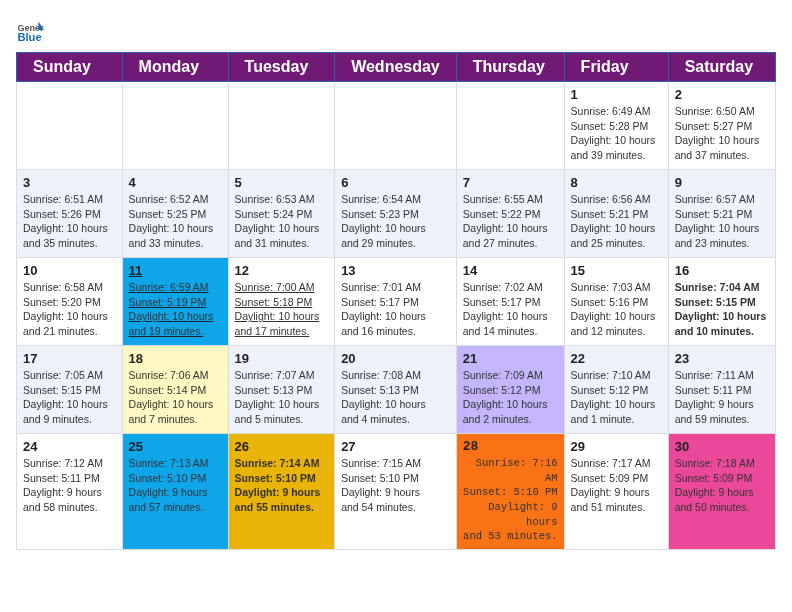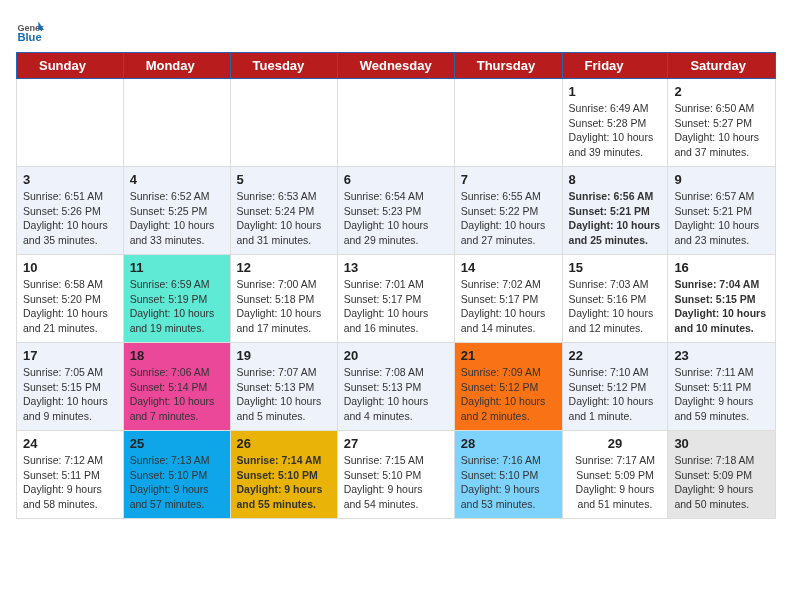--- a/index.html
+++ b/index.html
@@ -36,25 +36,25 @@
     .location {
       font-size: 15px;
       color: #444;
     }
     .calendar {
       width: 100%;
       border-collapse: collapse;
       margin-top: 8px;
     }
     .calendar th {
-      background: #b91c1c;
+      background: #701a75;
       color: #fff;
       text-align: left;
-      padding: 5px 22px;
-      font-size: 13px;
+      padding: 5px 16px;
+      font-size: 16px;
       font-weight: bold;
       border: 1px solid #2962b5;
     }
     .calendar td {
       vertical-align: top;
       padding: 5px 6px;
       font-size: 11px;
       color: #222;
       border: 1px solid #ddd;
       width: 14.28%;
@@ -166,51 +166,51 @@
         </td>
         <td style="background: rgb(238, 242, 250);">
           <span class="day-num">7</span>
           <div class="day-info" style="white-space: pre-line;">Sunrise: 6:55 AM
 Sunset: 5:22 PM
 Daylight: 10 hours
 and 27 minutes.</div>
         </td>
         <td style="background: rgb(238, 242, 250);">
           <span class="day-num">8</span>
-          <div class="day-info" style="white-space: pre-line; font-weight: bold;">Sunrise: 6:56 AM
+          <div class="day-info" style="white-space: pre-line;">Sunrise: 6:56 AM
 Sunset: 5:21 PM
 Daylight: 10 hours
 and 25 minutes.</div>
         </td>
         <td style="background: rgb(238, 242, 250);">
           <span class="day-num">9</span>
           <div class="day-info" style="white-space: pre-line;">Sunrise: 6:57 AM
 Sunset: 5:21 PM
 Daylight: 10 hours
 and 23 minutes.</div>
         </td>
       </tr>
       <tr class="row-odd">
         <td style="background: rgb(255, 255, 255);">
           <span class="day-num">10</span>
           <div class="day-info" style="white-space: pre-line;">Sunrise: 6:58 AM
 Sunset: 5:20 PM
 Daylight: 10 hours
 and 21 minutes.</div>
         </td>
-        <td style="background: #5eead4;">
+        <td style="background: #0ea5e9; text-decoration: underline;">
           <span class="day-num">11</span>
           <div class="day-info" style="white-space: pre-line;">Sunrise: 6:59 AM
 Sunset: 5:19 PM
 Daylight: 10 hours
 and 19 minutes.</div>
         </td>
         <td style="background: rgb(255, 255, 255);">
           <span class="day-num">12</span>
-          <div class="day-info" style="white-space: pre-line;">Sunrise: 7:00 AM
+          <div class="day-info" style="white-space: pre-line; text-decoration: underline;">Sunrise: 7:00 AM
 Sunset: 5:18 PM
 Daylight: 10 hours
 and 17 minutes.</div>
         </td>
         <td style="background: rgb(255, 255, 255);">
           <span class="day-num">13</span>
           <div class="day-info" style="white-space: pre-line;">Sunrise: 7:01 AM
 Sunset: 5:17 PM
 Daylight: 10 hours
 and 16 minutes.</div>
@@ -238,42 +238,42 @@
         </td>
       </tr>
       <tr class="row-even">
         <td style="background: rgb(238, 242, 250);">
           <span class="day-num">17</span>
           <div class="day-info" style="white-space: pre-line;">Sunrise: 7:05 AM
 Sunset: 5:15 PM
 Daylight: 10 hours
 and 9 minutes.</div>
         </td>
-        <td style="background: #ec4899;">
+        <td style="background: #fef9c3;">
           <span class="day-num">18</span>
           <div class="day-info" style="white-space: pre-line;">Sunrise: 7:06 AM
 Sunset: 5:14 PM
 Daylight: 10 hours
 and 7 minutes.</div>
         </td>
         <td style="background: rgb(238, 242, 250);">
           <span class="day-num">19</span>
           <div class="day-info" style="white-space: pre-line;">Sunrise: 7:07 AM
 Sunset: 5:13 PM
 Daylight: 10 hours
 and 5 minutes.</div>
         </td>
         <td style="background: rgb(238, 242, 250);">
           <span class="day-num">20</span>
           <div class="day-info" style="white-space: pre-line;">Sunrise: 7:08 AM
 Sunset: 5:13 PM
 Daylight: 10 hours
 and 4 minutes.</div>
         </td>
-        <td style="background: #f97316;">
+        <td style="background: #c4b5fd;">
           <span class="day-num">21</span>
           <div class="day-info" style="white-space: pre-line;">Sunrise: 7:09 AM
 Sunset: 5:12 PM
 Daylight: 10 hours
 and 2 minutes.</div>
         </td>
         <td style="background: rgb(238, 242, 250);">
           <span class="day-num">22</span>
           <div class="day-info" style="white-space: pre-line;">Sunrise: 7:10 AM
 Sunset: 5:12 PM
@@ -310,35 +310,35 @@
 Daylight: 9 hours
 and 55 minutes.</div>
         </td>
         <td style="background: rgb(255, 255, 255);">
           <span class="day-num">27</span>
           <div class="day-info" style="white-space: pre-line;">Sunrise: 7:15 AM
 Sunset: 5:10 PM
 Daylight: 9 hours
 and 54 minutes.</div>
         </td>
-        <td style="background: #7dd3fc;">
+        <td style="background: #f97316; font-family: Liberation Mono, monospace;">
           <span class="day-num">28</span>
-          <div class="day-info" style="white-space: pre-line;">Sunrise: 7:16 AM
+          <div class="day-info" style="white-space: pre-line; text-align: right;">Sunrise: 7:16 AM
 Sunset: 5:10 PM
 Daylight: 9 hours
 and 53 minutes.</div>
         </td>
-        <td style="background: rgb(255, 255, 255); text-align: center;">
+        <td style="background: rgb(255, 255, 255);">
           <span class="day-num">29</span>
           <div class="day-info" style="white-space: pre-line;">Sunrise: 7:17 AM
 Sunset: 5:09 PM
 Daylight: 9 hours
 and 51 minutes.</div>
         </td>
-        <td style="background: #e5e5e5;">
+        <td style="background: #ec4899;">
           <span class="day-num">30</span>
           <div class="day-info" style="white-space: pre-line;">Sunrise: 7:18 AM
 Sunset: 5:09 PM
 Daylight: 9 hours
 and 50 minutes.</div>
         </td>
       </tr>
     </tbody>
 </table>
 

